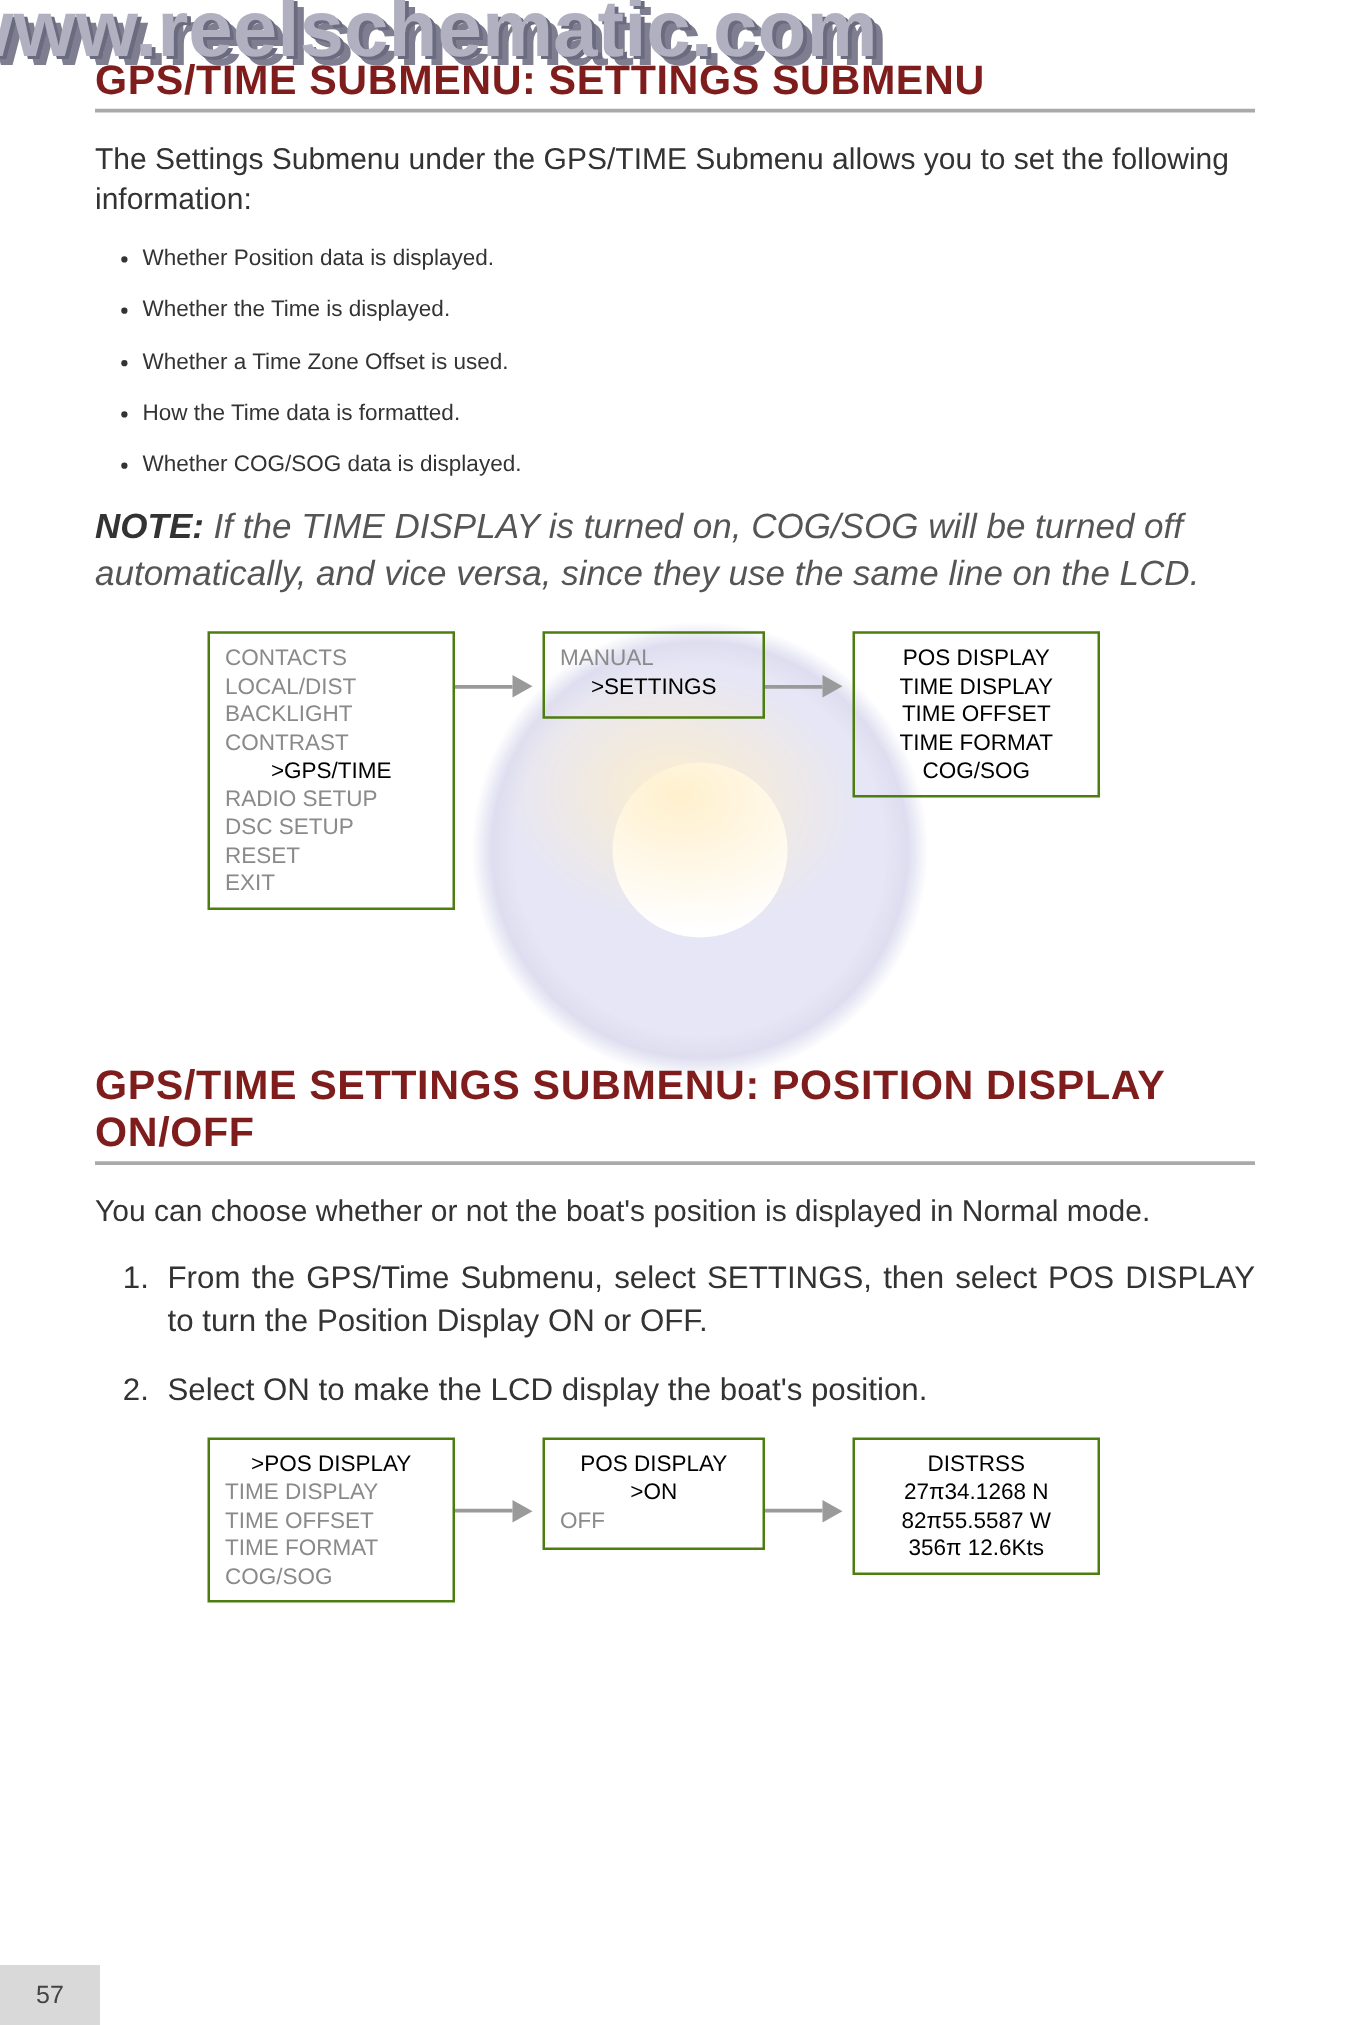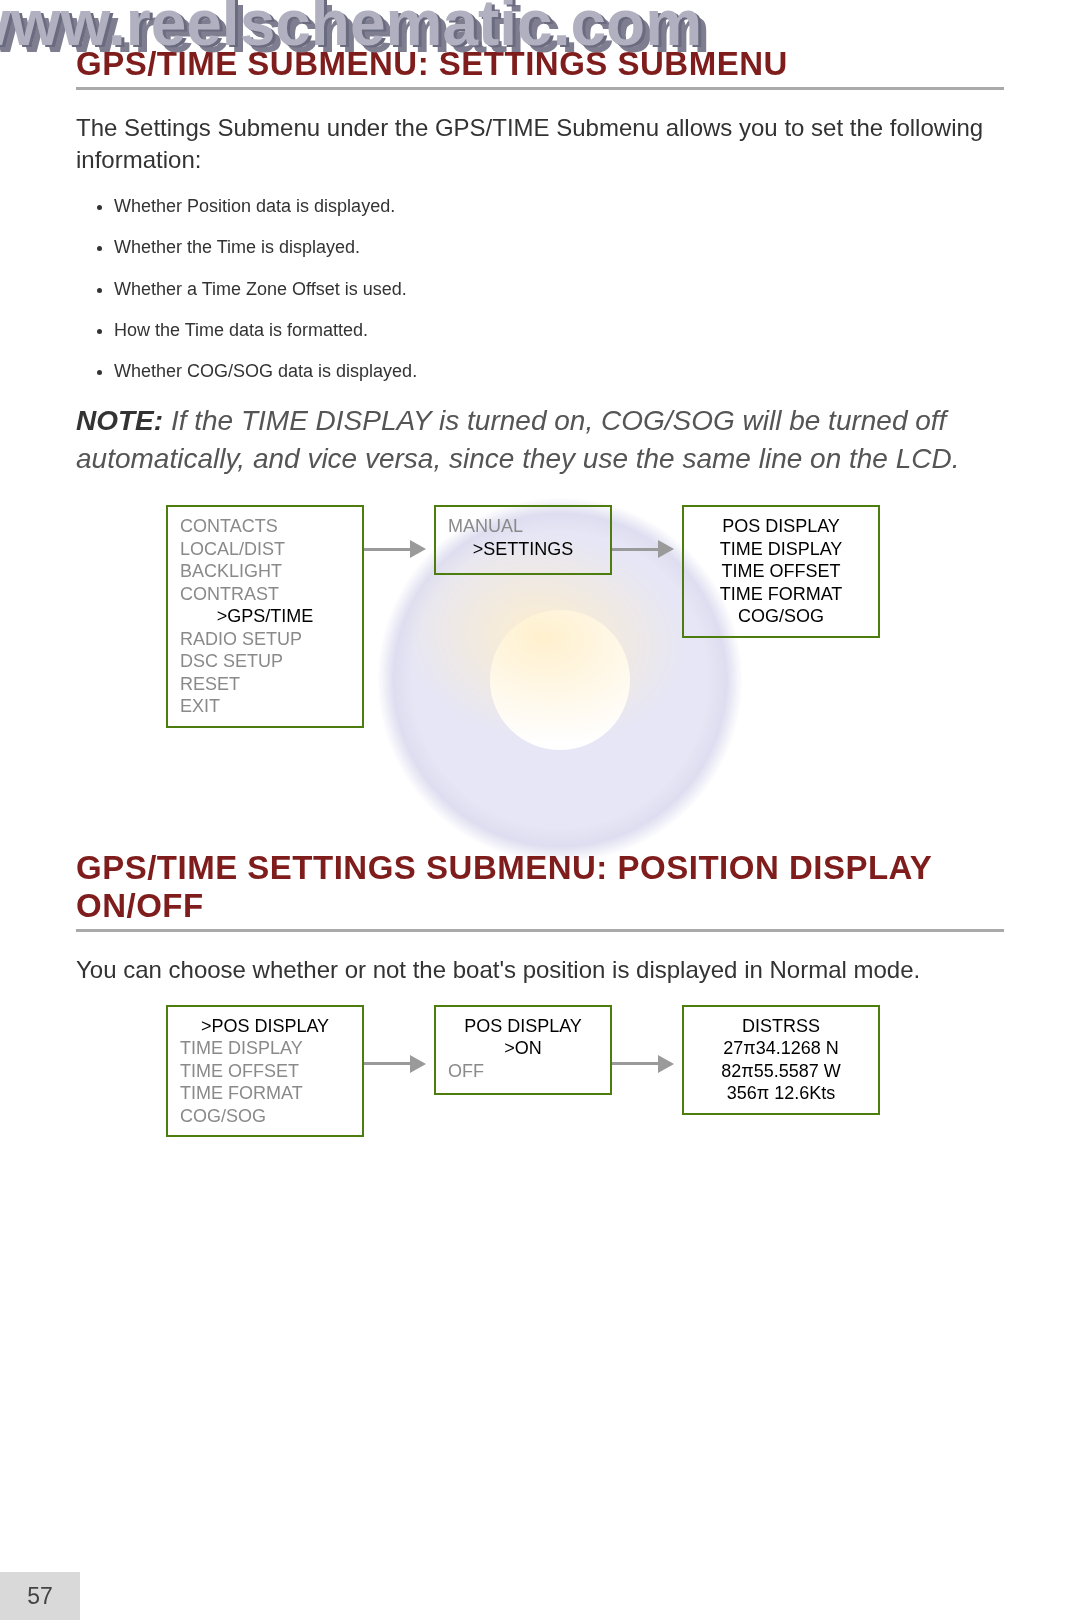--- a/index.html
+++ b/index.html
@@ -176,21 +176,21 @@
 
   .pagenum {
     position: absolute;
     left: 0; bottom: 0;
     background: #d9d9d9;
     width: 80px; height: 48px;
     display: flex;
     align-items: center;
     justify-content: center;
     font-family: "Arial Narrow", Arial, sans-serif;
-    font-size: 23px;
+    font-size: 20px;
     color: #444;
   }
 
   h2.section.second { margin-top: 28px; }
 </style>
 </head>
 <body>
 
 <div class="wm">
   <div class="gear"></div>
@@ -254,20 +254,24 @@
       <div class="sel">TIME OFFSET</div>
       <div class="sel">TIME FORMAT</div>
       <div class="sel">COG/SOG</div>
     </div>
   </div>
 
   <h2 class="section second">GPS/TIME SETTINGS SUBMENU: POSITION DISPLAY ON/OFF</h2>
 
   <p class="body">You can choose whether or not the boat's position is displayed in Normal mode.</p>
 
+  <ol class="steps">
+    <li>From the GPS/Time Submenu, select SETTINGS, then select POS DISPLAY to turn the Position Display ON or OFF.</li>
+    <li>Select ON to make the LCD display the boat's position.</li>
+  </ol>
 
   <div class="diagram2">
     <div class="box" style="left:0; top:0; width:170px;">
       <div class="sel">&gt;POS DISPLAY</div>
       <div class="dim">TIME DISPLAY</div>
       <div class="dim">TIME OFFSET</div>
       <div class="dim">TIME FORMAT</div>
       <div class="dim">COG/SOG</div>
     </div>
 

